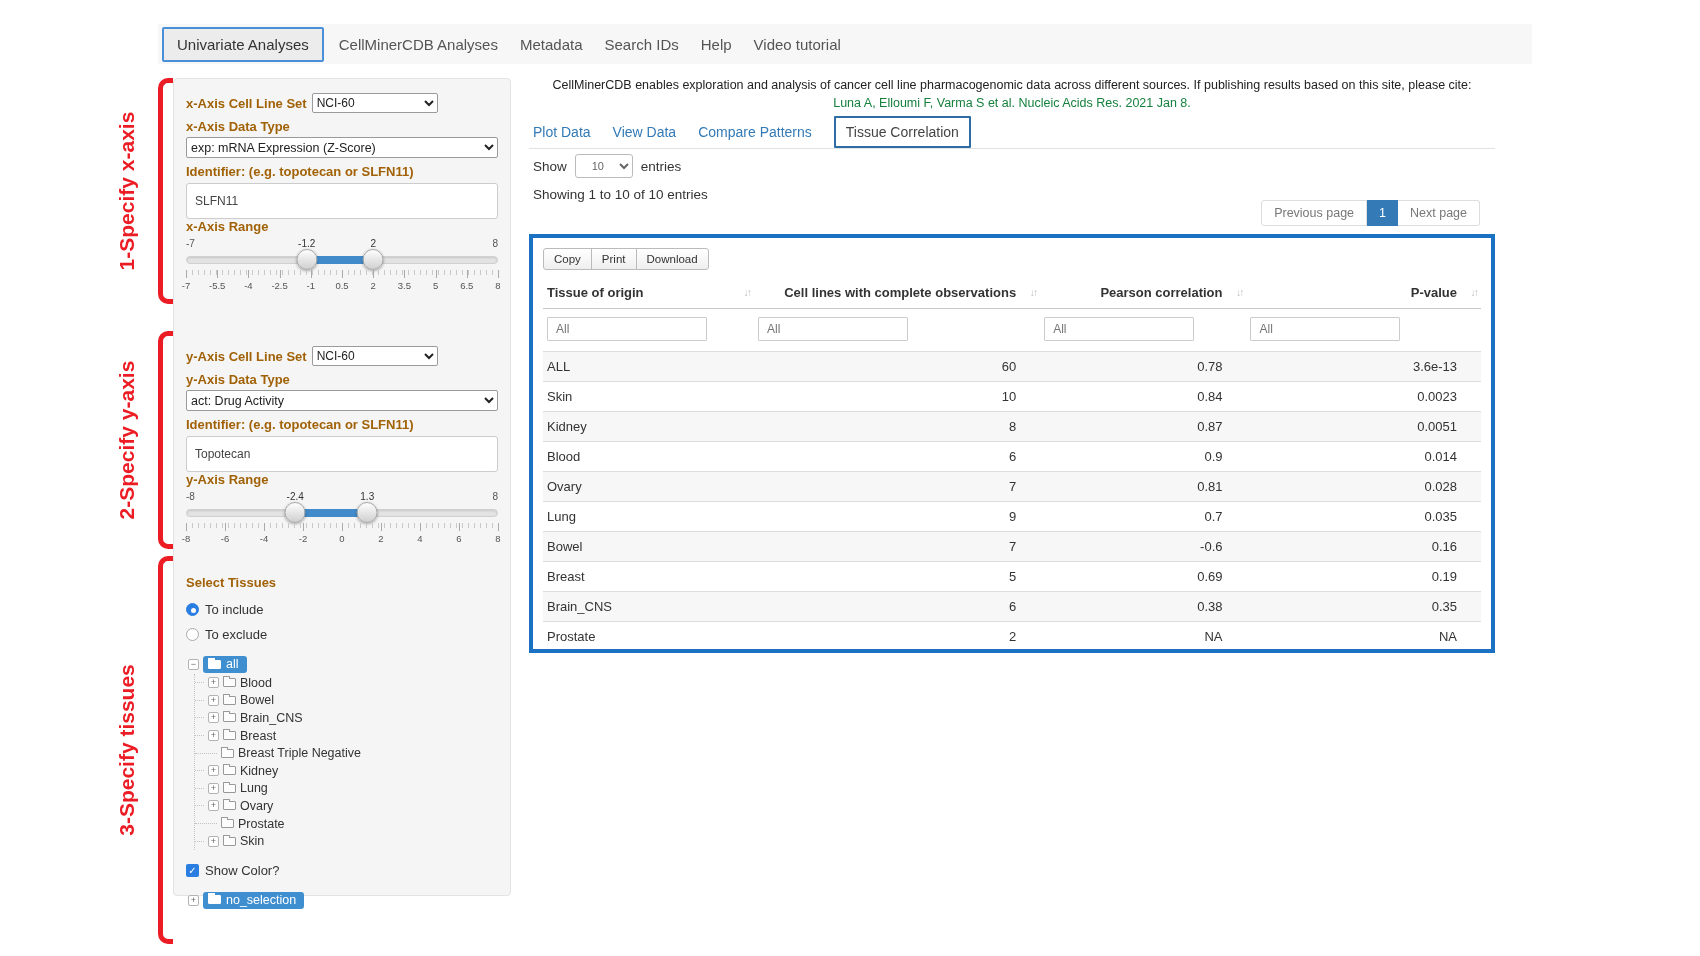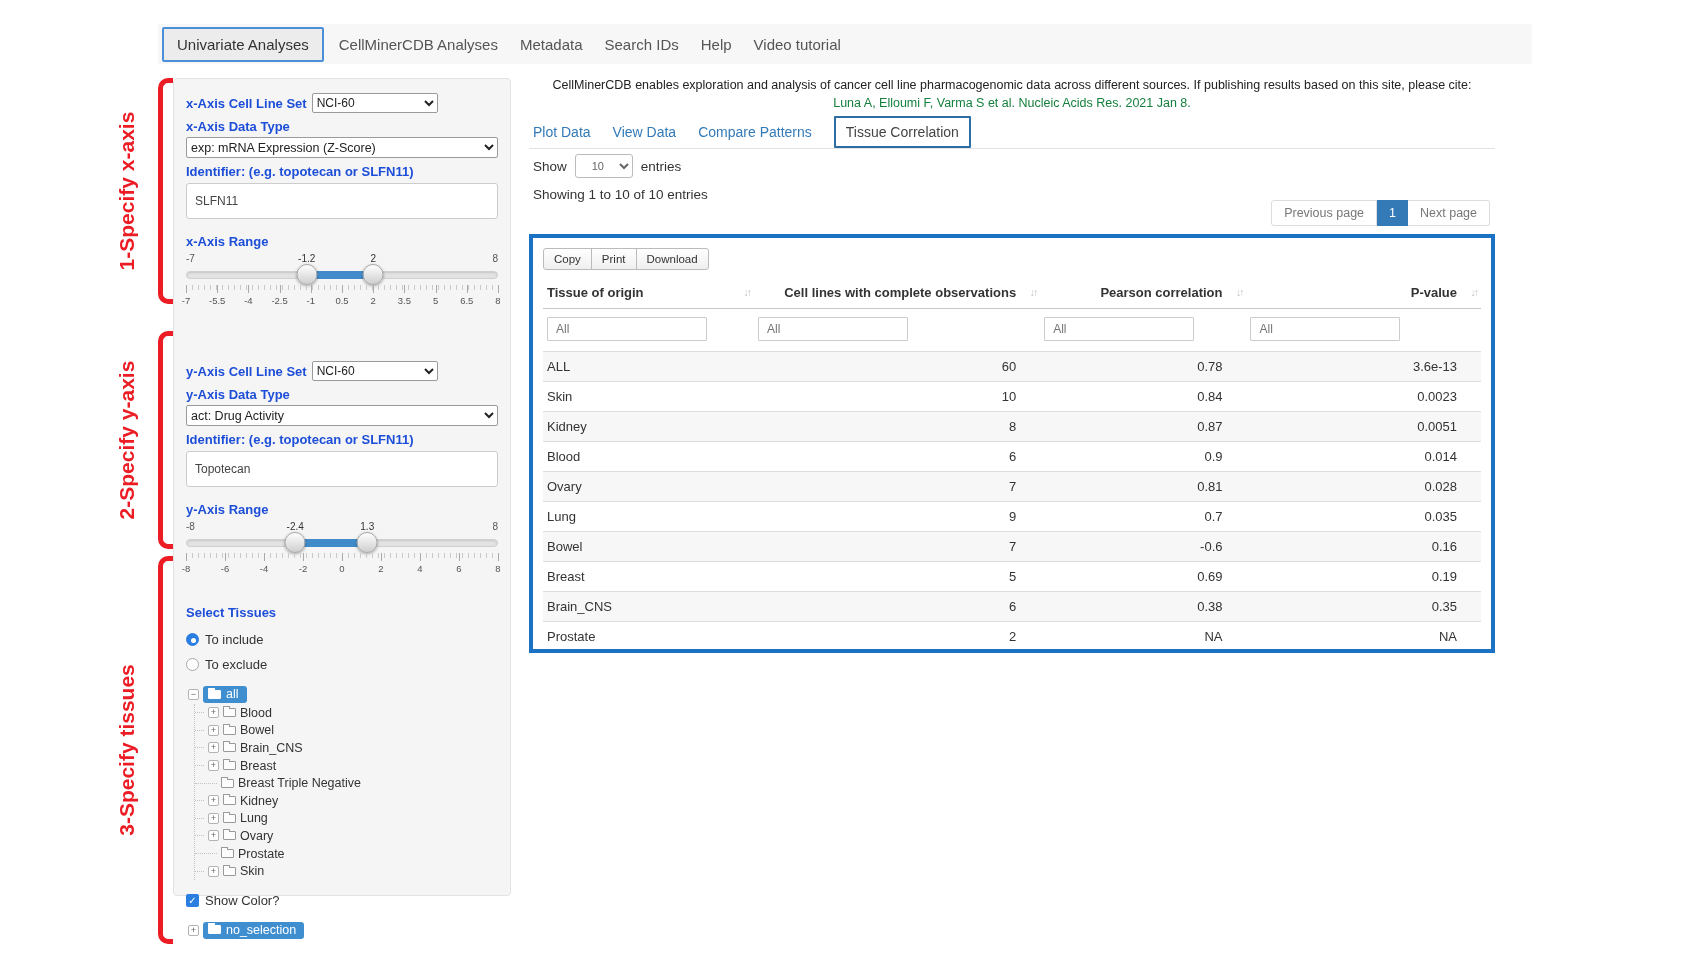--- a/index.html
+++ b/index.html
@@ -22,26 +22,26 @@
     border-left:5px solid #ec1c24; border-top:5px solid #ec1c24; border-bottom:5px solid #ec1c24;
     border-radius:10px 0 0 10px; }
   .annot { position:absolute; left:127px; transform:translate(-50%,-50%) rotate(-90deg);
     font-size:21px; font-weight:bold; color:#ec1c24; white-space:nowrap; }
 
   
   #sidebar { position:absolute; left:173px; top:78px; width:338px; height:818px;
     background:#f5f5f5; border:1px solid #e3e3e3; border-radius:4px; padding:14px 12px;
     font-size:13px; }
   .inline-row { display:flex; align-items:center; gap:5px; }
-  .blabel { font-weight:bold; font-size:13px; color:#1d4ed8; }
+  .blabel { font-weight:bold; font-size:13px; color:#a16207; }
   select.small-select { width:126px; height:20px; font-size:12px; border:1px solid #9a9a9a;
     background:#fff; border-radius:2px; color:#222; }
   select.wide-select { width:100%; height:21px; font-size:12.5px; border:1px solid #9a9a9a;
     background:#fff; border-radius:2px; color:#222; margin-top:3px; }
-  .mt6 { margin-top:6px; } .mt15 { margin-top:15px; }
+  .mt6 { margin-top:6px; } .mt15 { }
   input.idinput { width:100%; height:36px; margin-top:4px; border:1px solid #ccc;
     border-radius:3px; background:#fff; padding:0 8px; font-size:12px; color:#444; }
 
   
   .rslider { position:relative; height:56px; margin-top:4px; }
   .irs-min,.irs-max { position:absolute; top:0; font-size:10px; color:#555; }
   .irs-min { left:0; } .irs-max { right:0; }
   .irs-from,.irs-to { position:absolute; top:0; font-size:10px; color:#333; transform:translateX(-50%); }
   .irs-line { position:absolute; top:18px; left:0; right:0; height:8px; background:#e3e3e3;
     border:1px solid #d0d0d0; border-radius:5px; box-shadow:inset 0 1px 2px rgba(0,0,0,.12); }
@@ -92,21 +92,21 @@
   .tablink { color:#337ab7; cursor:pointer; white-space:nowrap; }
   .tablink.active { color:#444; border:2px solid #2e6da4; background:#fff; padding:6px 10px; border-radius:1px; }
   #tabs-underline { position:absolute; left:529px; top:148px; width:966px; height:1px; background:#e2e2e2; }
 
   #show-row { position:absolute; left:533px; top:154px; display:flex; align-items:center; gap:8px;
     font-size:13.5px; color:#333; }
   #show-row select { width:58px; height:24px; font-size:11px; color:#666; border:1px solid #bbb;
     border-radius:3px; background:#fff; text-align:center; }
   #info-text { position:absolute; left:533px; top:187px; font-size:13.5px; color:#333; }
 
-  #pagination { position:absolute; top:200px; right:210px; display:flex; font-size:12.5px; }
+  #pagination { position:absolute; top:200px; right:220px; display:flex; font-size:12.5px; }
   .pgbtn { padding:5px 12px; border:1px solid #ddd; background:#fff; color:#777; cursor:pointer; }
   .pgbtn.prev { border-radius:3px 0 0 3px; }
   .pgbtn.next { border-radius:0 3px 3px 0; border-left:none; }
   .pgbtn.cur { background:#337ab7; border-color:#337ab7; color:#fff; padding:5px 11px; }
 
   #table-box { position:absolute; left:529px; top:234px; width:966px; height:419px;
     border:4px solid #1b72c2; background:#fff; padding:8px 10px 0; }
   #export-group { display:inline-flex; margin:2px 0 9px; }
   .ebtn { font-size:11.5px; padding:4px 10px; border:1px solid #bbb; color:#333;
     background:linear-gradient(#fff,#efefef); cursor:pointer; margin-left:-1px; }

